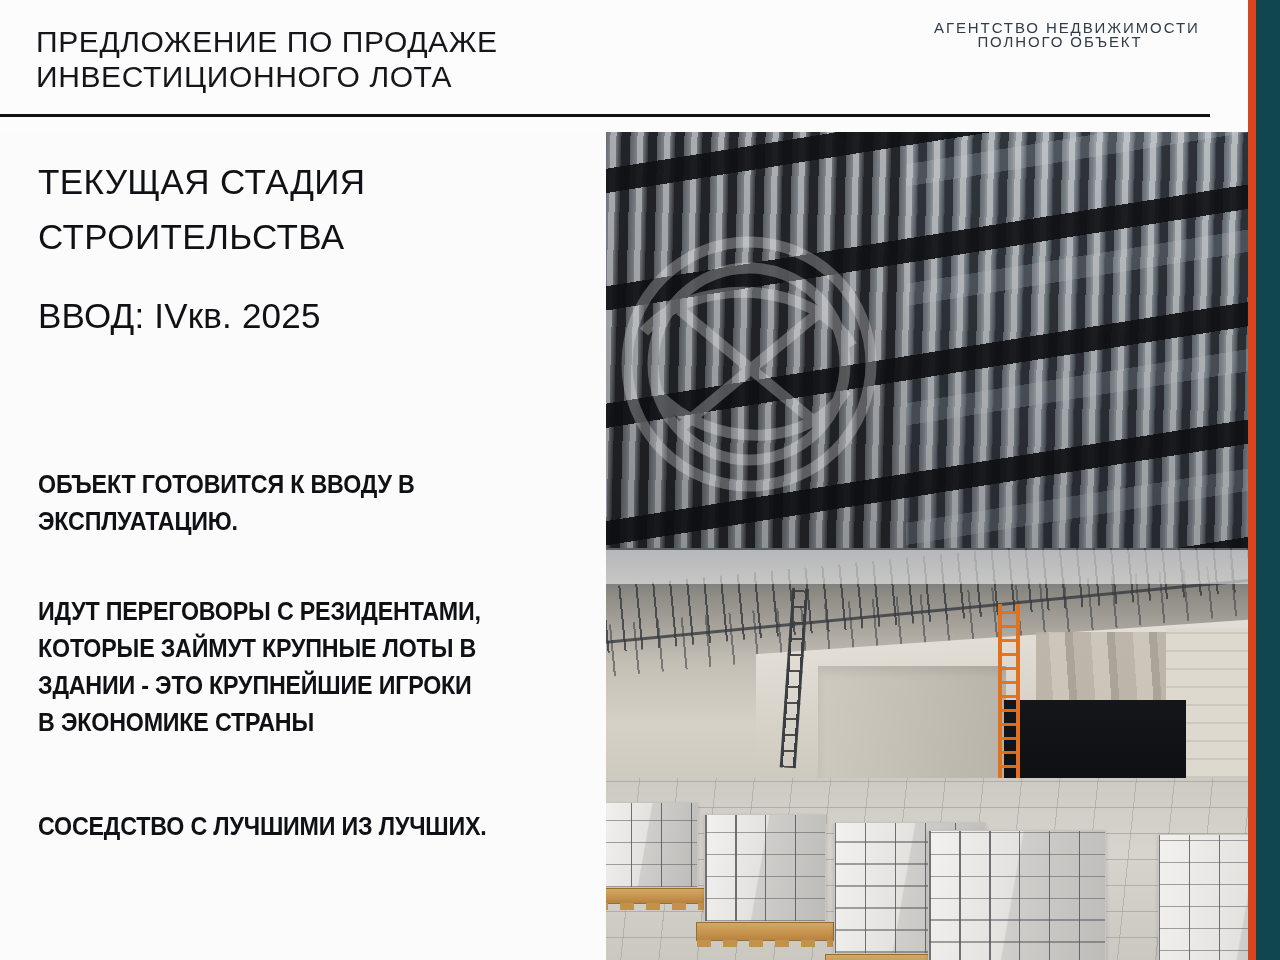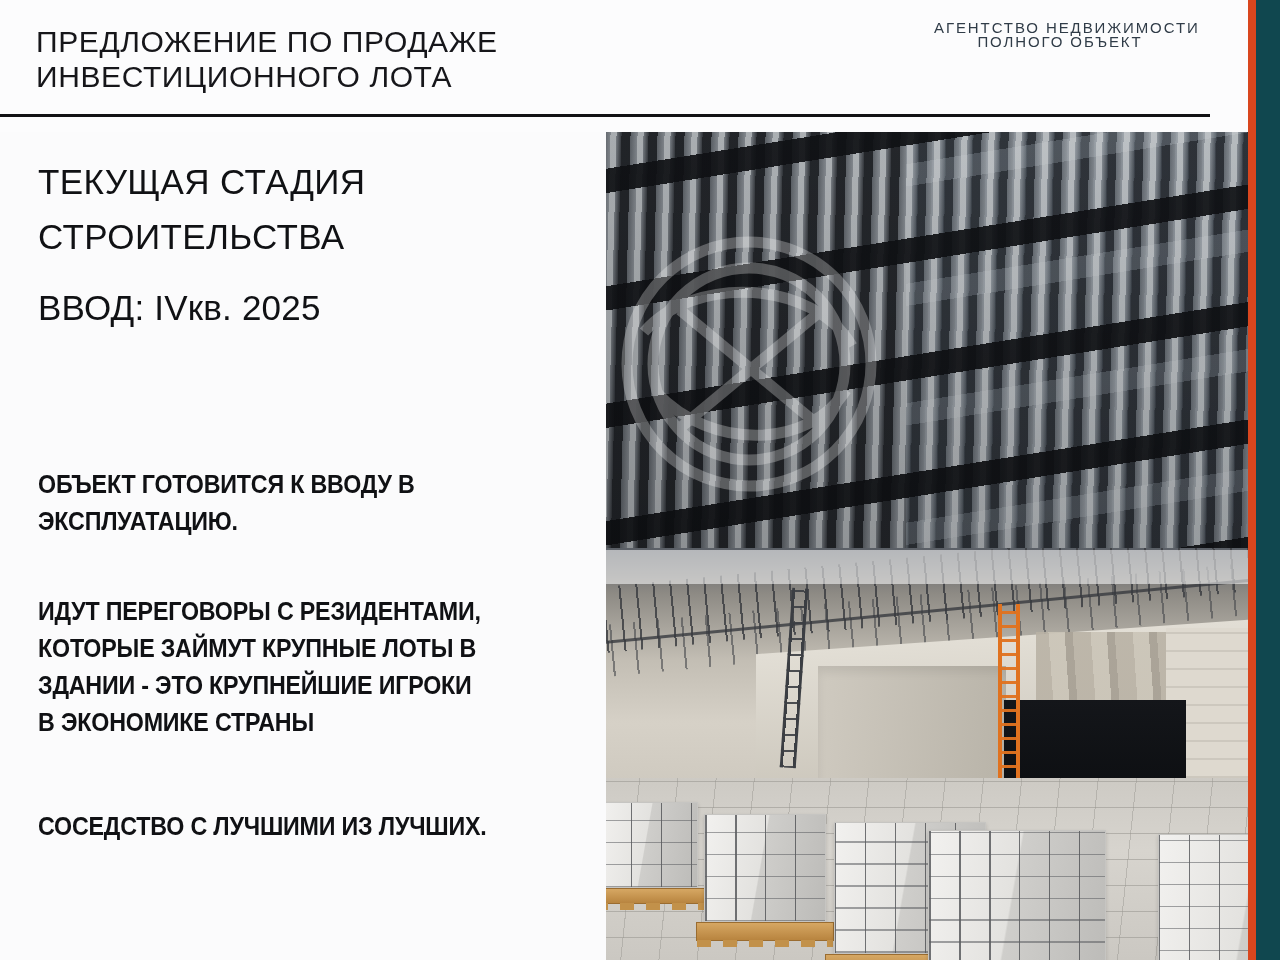--- a/index.html
+++ b/index.html
@@ -83,21 +83,21 @@
   }
   .main-title{
     position:absolute;left:38px;top:36px;
     font-size:35px;line-height:55px;
     letter-spacing:0.4px;
     color:#101114;
     font-weight:400;
     white-space:pre-line;
   }
   .sub-title{
-    position:absolute;left:38px;top:170px;
+    position:absolute;left:38px;top:178px;
     font-size:35px;line-height:40px;
     letter-spacing:0.2px;
     color:#101114;
     font-weight:400;
     white-space:nowrap;
   }
   .body-block{
     position:absolute;left:38px;width:548px;
     font-size:25px;line-height:37px;
     letter-spacing:-0.2px;

